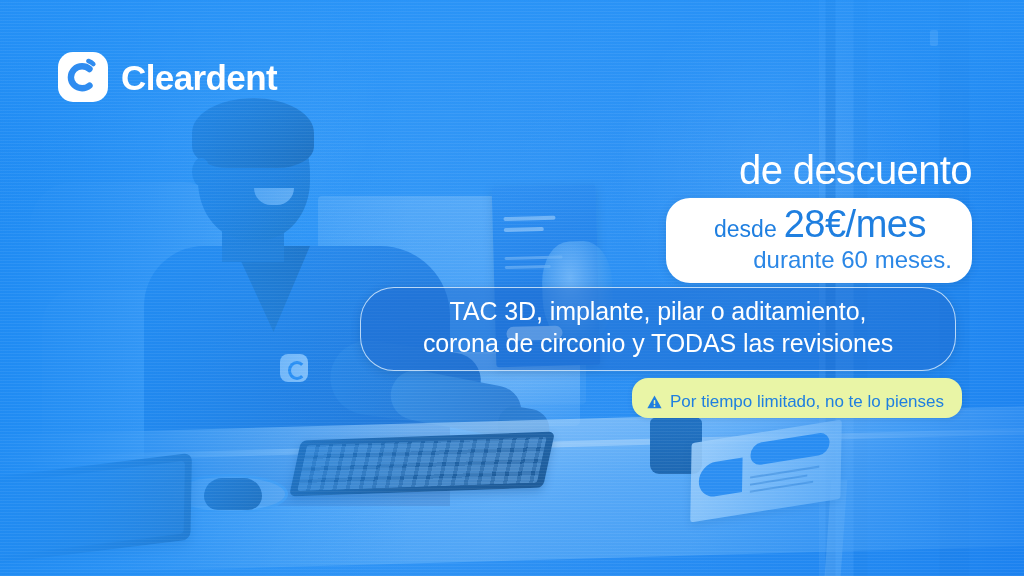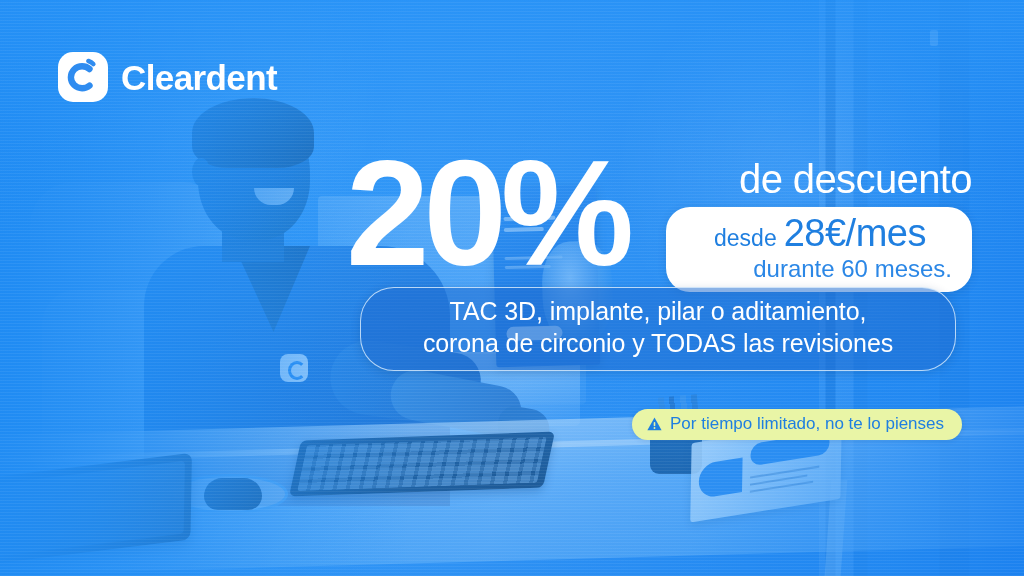--- a/index.html
+++ b/index.html
@@ -447,21 +447,21 @@
     position: absolute;
     left: -6px; top: -8px;
     color: #ffffff;
     font-size: 150px;
     font-weight: 700;
     letter-spacing: -6px;
     line-height: 1;
   }
   .offer-right {
     position: absolute;
-    right: 0; top: 12px;
+    right: 0; top: 3px;
     width: 324px;
     display: flex;
     flex-direction: column;
     align-items: flex-end;
   }
   .discount-word {
     color: #ffffff;
     font-size: 40px;
     font-weight: 300;
     letter-spacing: -0.6px;
@@ -518,27 +518,26 @@
 
   
   .urgency {
     position: absolute;
     left: 632px; top: 378px;
     display: inline-flex;
     align-items: center;
     gap: 8px;
     background: #e9f5a6;
     border-radius: 16px;
-    padding: 5px 18px 6px 15px;
+    padding: 14px 18px 6px 15px;
     color: #1f7fe0;
     font-size: 17px;
     font-weight: 400;
     white-space: nowrap;
     box-shadow: 0 1px 5px rgba(10,60,125,.14);
-    margin-top: 31px;
   }
   .warn-icon { display: block; flex: none; }
 </style>
 </head>
 <body>
 
 <div class="ad-root">
 
   <div class="photo-layer">
     <div class="bg-wall"></div>
@@ -609,21 +608,20 @@
         <svg width="50" height="50" viewBox="0 0 50 50" aria-hidden="true">
           <path d="M31.5 17.0c-2.0-1.7-4.6-2.7-7.4-2.7-6.2 0-11.2 4.9-11.2 11.0s5.0 11.0 11.2 11.0c2.8 0 5.4-1.0 7.4-2.7" fill="none" stroke="#2f8cf0" stroke-width="6.4" stroke-linecap="round"></path>
           <path d="M30.4 9.0c1.9 0.6 3.6 1.6 4.9 3.0" fill="none" stroke="#2f8cf0" stroke-width="4.6" stroke-linecap="round"></path>
         </svg>
       </div>
       <div class="logo-word">Cleardent</div>
     </div>
 
 
     <div class="offer-row">
-      <div class="pct">20%</div>
 
       <div class="offer-right">
         <div class="discount-word">de descuento</div>
 
         <div class="price-pill">
           <div class="price-main">
             <span class="price-from">desde</span>
             <span class="price-amount">28€/mes</span>
           </div>
           <div class="price-sub">durante 60 meses.</div>

